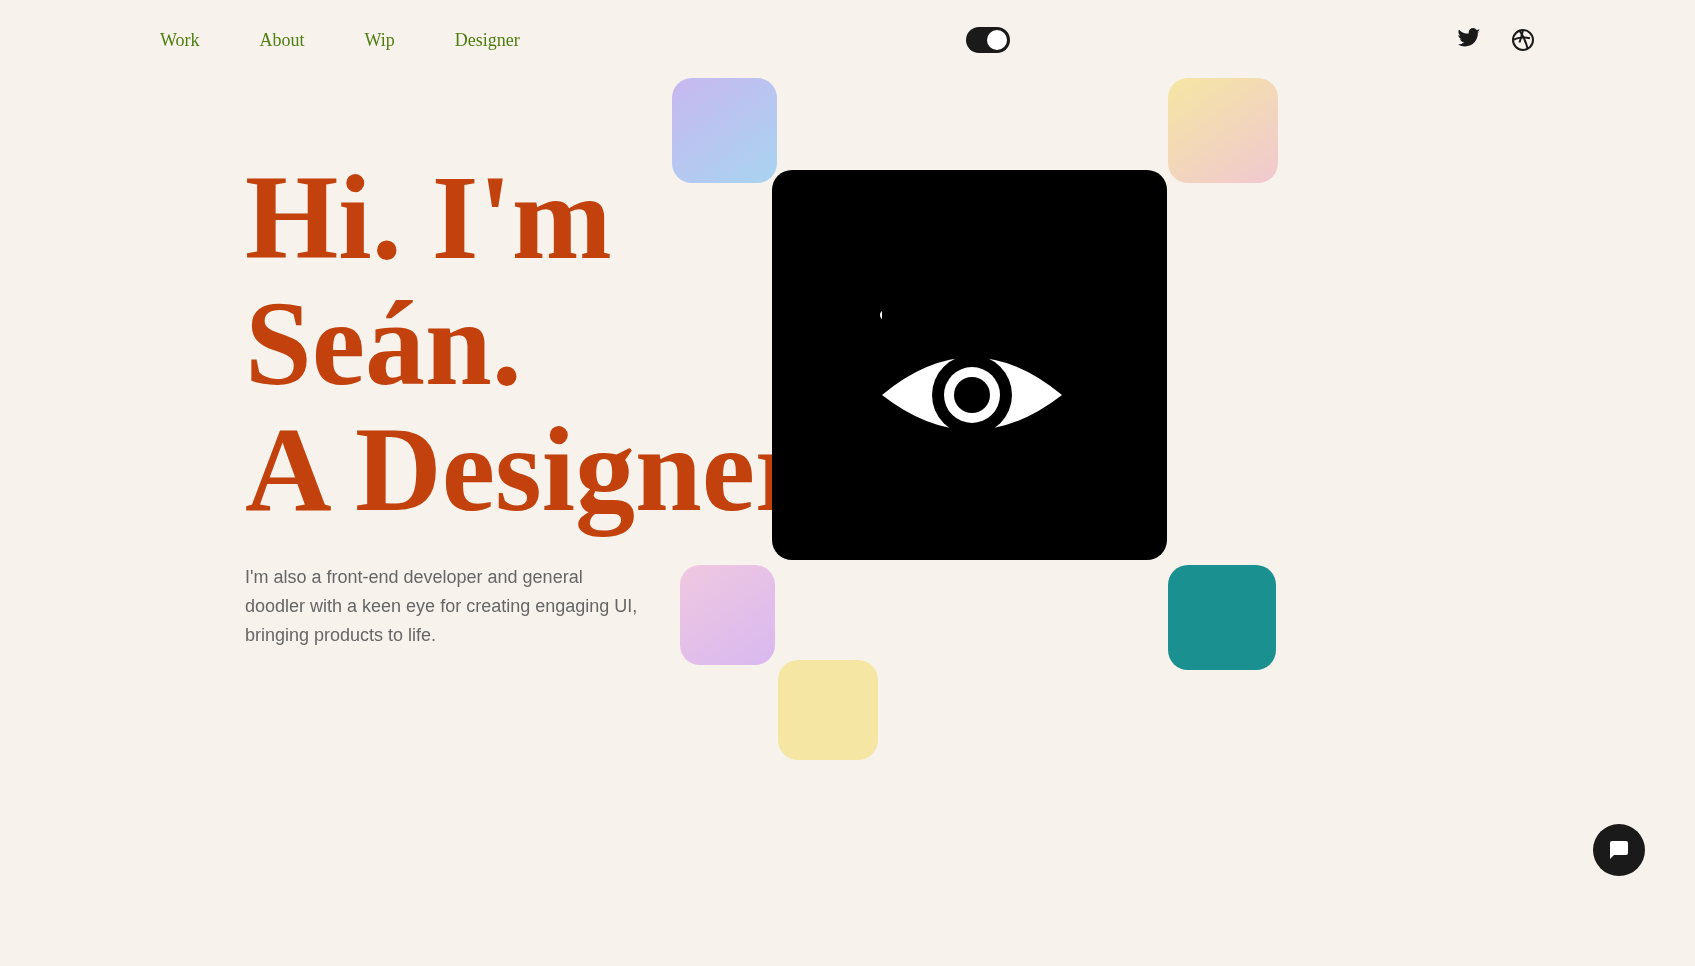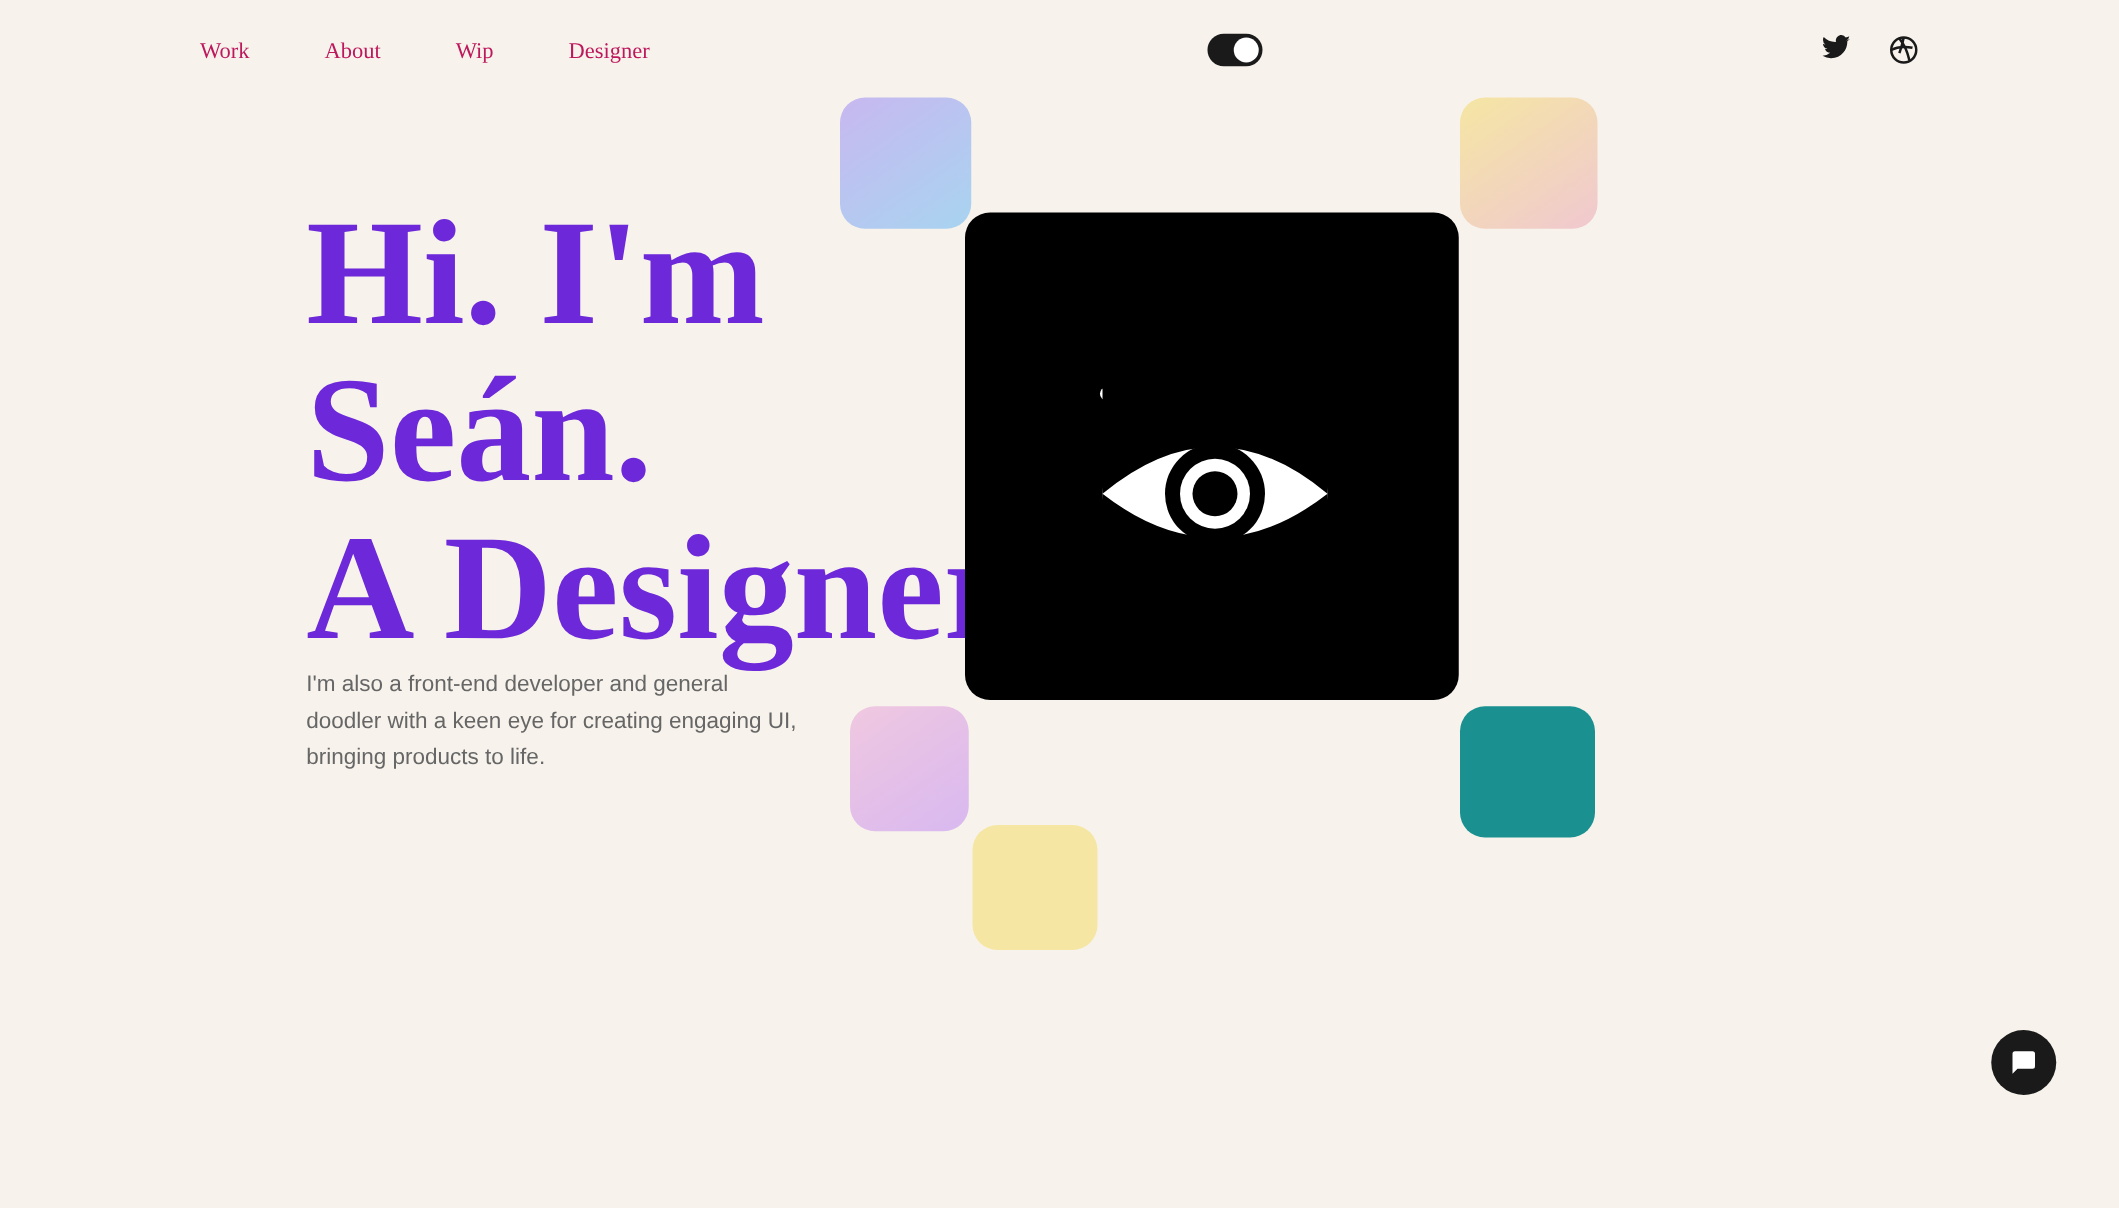--- a/index.html
+++ b/index.html
@@ -31,21 +31,21 @@
 
     .nav-links {
       display: flex;
       gap: 60px;
       align-items: center;
     }
 
     .nav-link {
       font-family: Georgia, serif;
       font-size: 18px;
-      color: #be185d;
+      color: #4d7c0f;
       text-decoration: none;
       cursor: pointer;
     }
 
     .nav-center {
       flex: 1;
       display: flex;
       justify-content: center;
       align-items: center;
     }
@@ -86,26 +86,27 @@
     
     .hero-text {
       position: absolute;
       top: 155px;
       left: 245px;
     }
 
     .hero-title {
       font-size: 120px;
       font-weight: 700;
-      color: #6d28d9;
+      color: #c2410c;
       line-height: 1.05;
       font-family: Georgia, serif;
     }
 
     .hero-subtitle {
+      margin-top: 30px;
       font-size: 18px;
       color: #666;
       font-family: Arial, sans-serif;
       line-height: 1.6;
       max-width: 400px;
       font-weight: 400;
     }
 
     
     .square {

